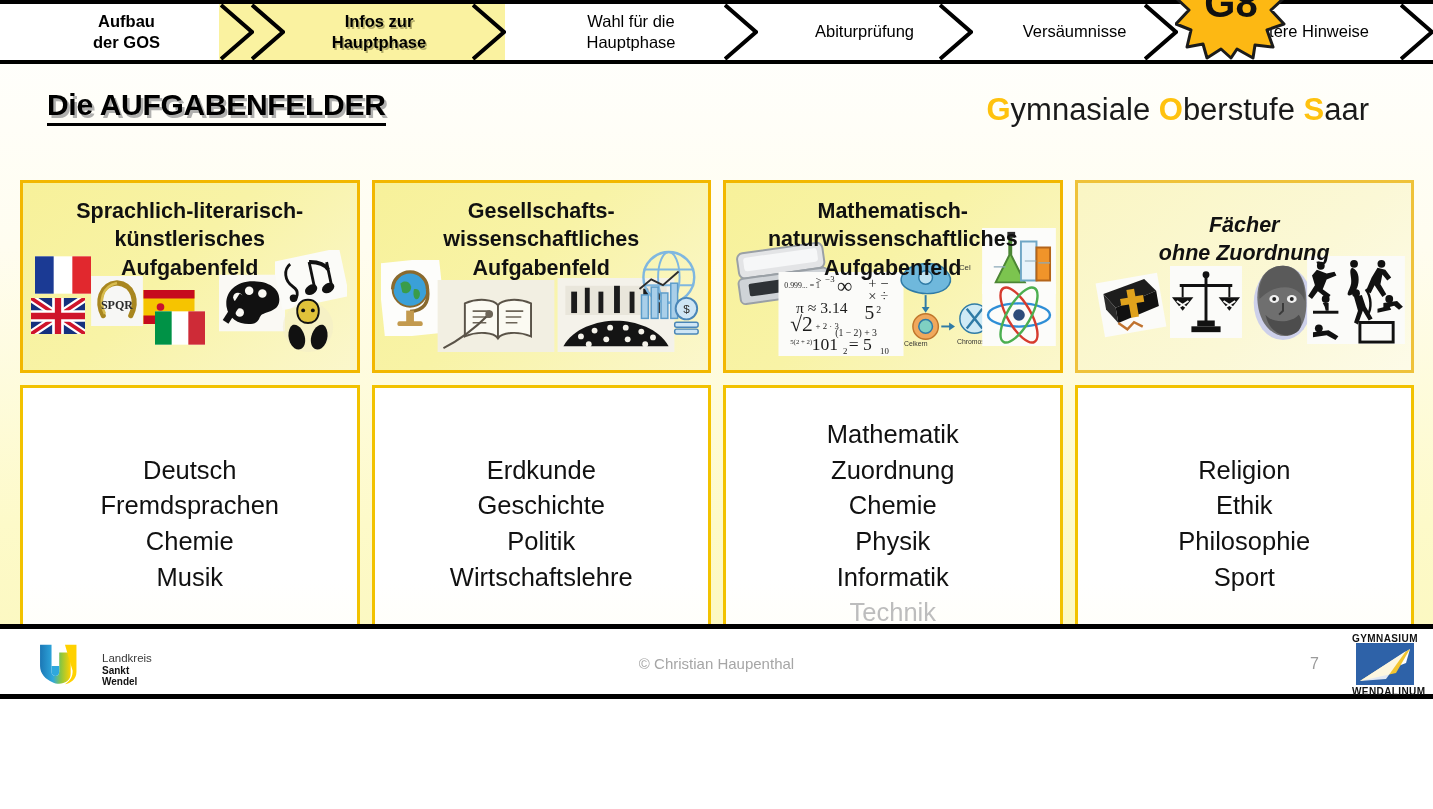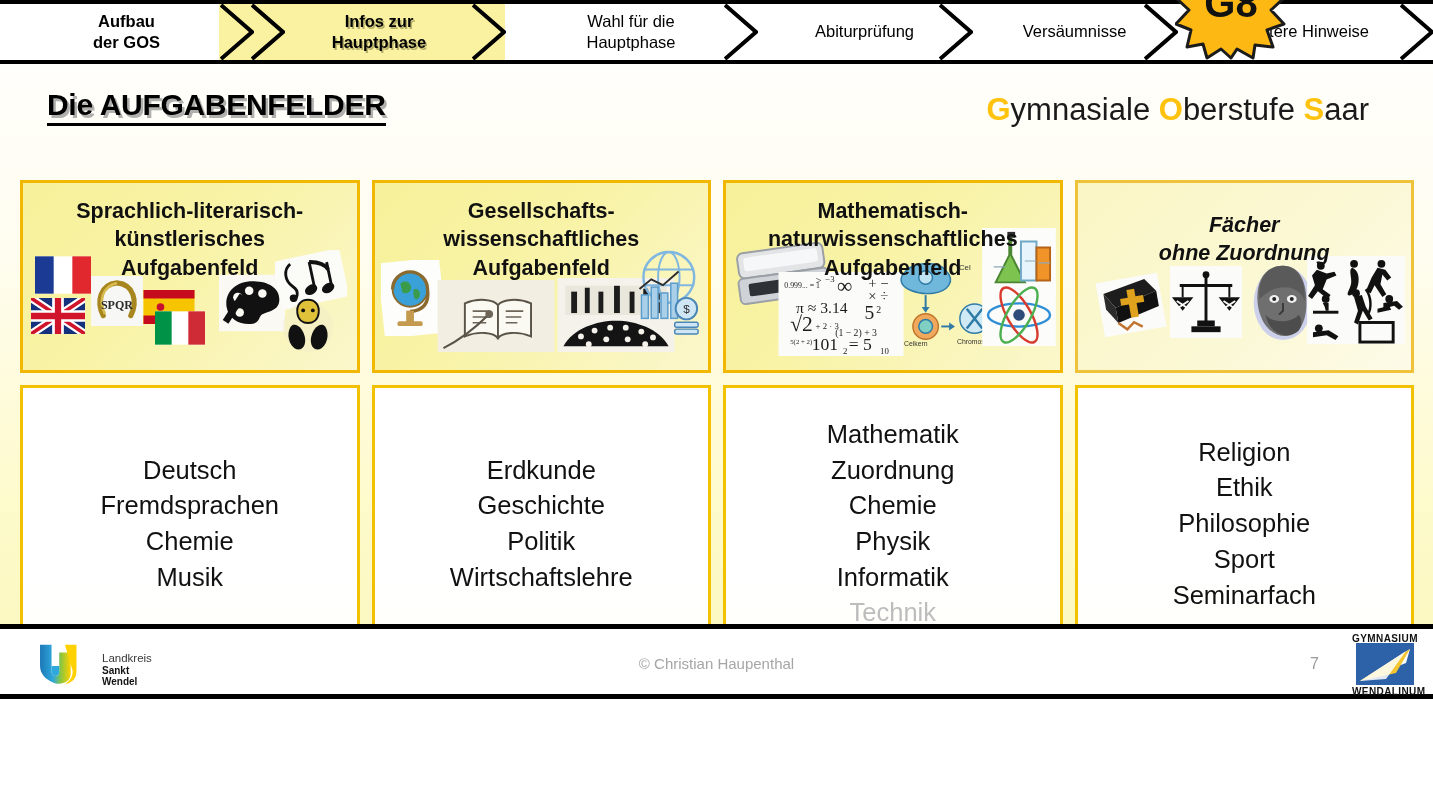--- a/index.html
+++ b/index.html
@@ -556,21 +556,20 @@
               <rect x="54" y="68" width="34" height="20" fill="none" stroke="#111" stroke-width="3"></rect>
             </g>
           </svg>
         </div>
       </div>
       <div class="listbox">
         <div class="subj">Religion</div>
         <div class="subj">Ethik</div>
         <div class="subj">Philosophie</div>
         <div class="subj">Sport</div>
-        <div class="subj">Seminarfach</div>
       </div>
     </div>
 
   </div>
 
   <div class="footer">
     <div class="lk-logo">
       <svg width="56" height="46" viewBox="0 0 58 48">
         <defs>
           <linearGradient id="wgrad" x1="0" y1="0" x2="1" y2="0">

